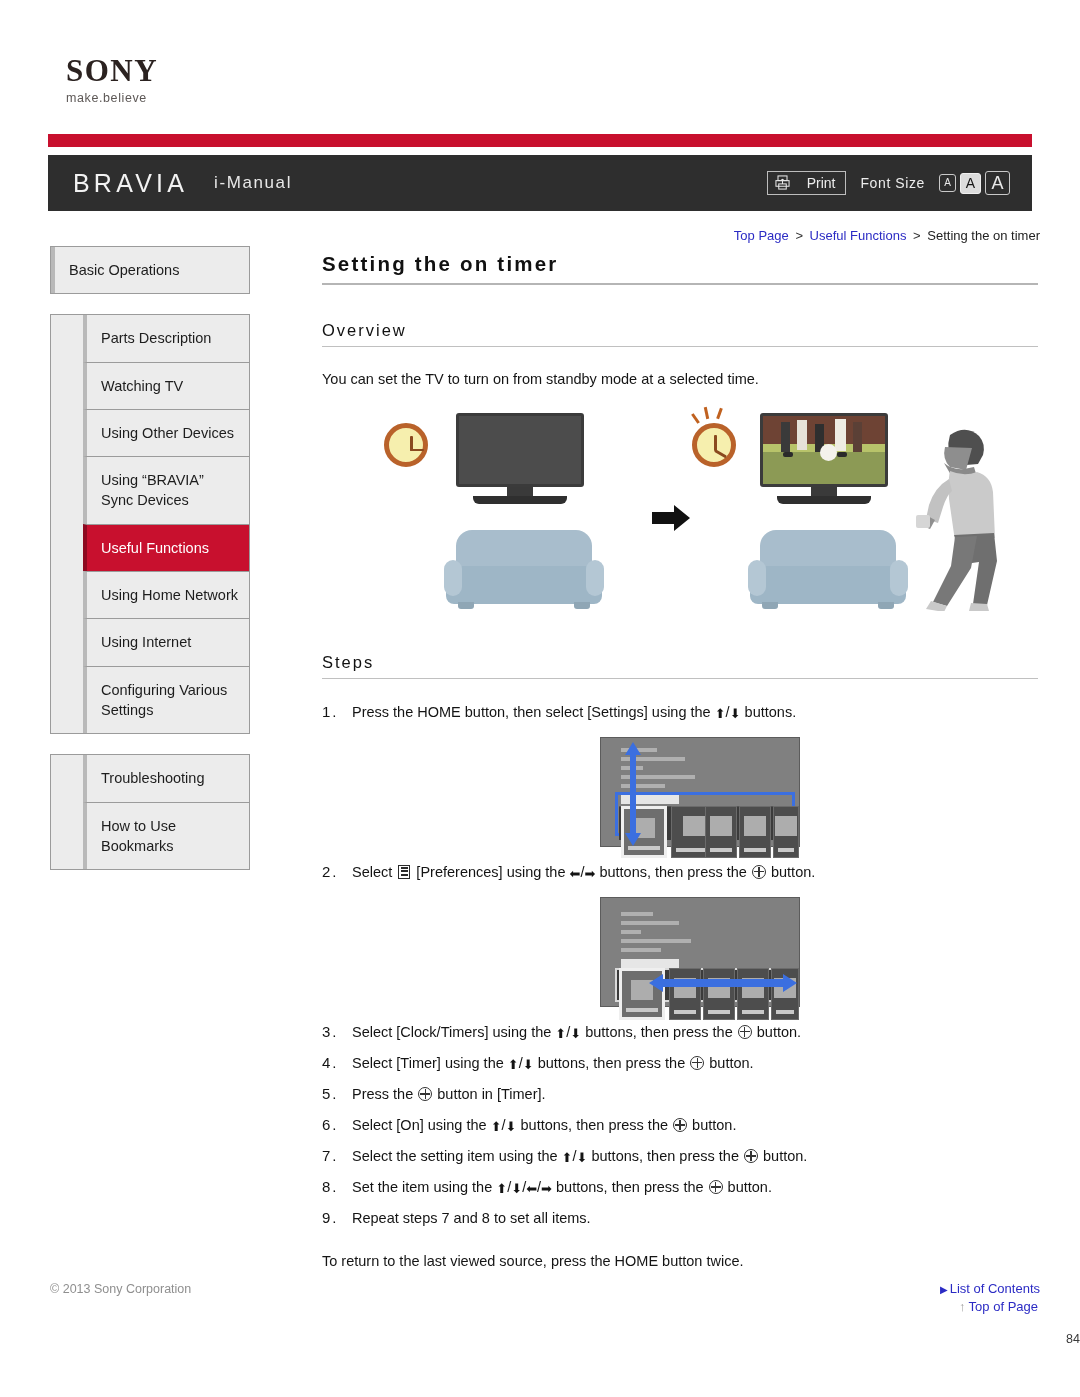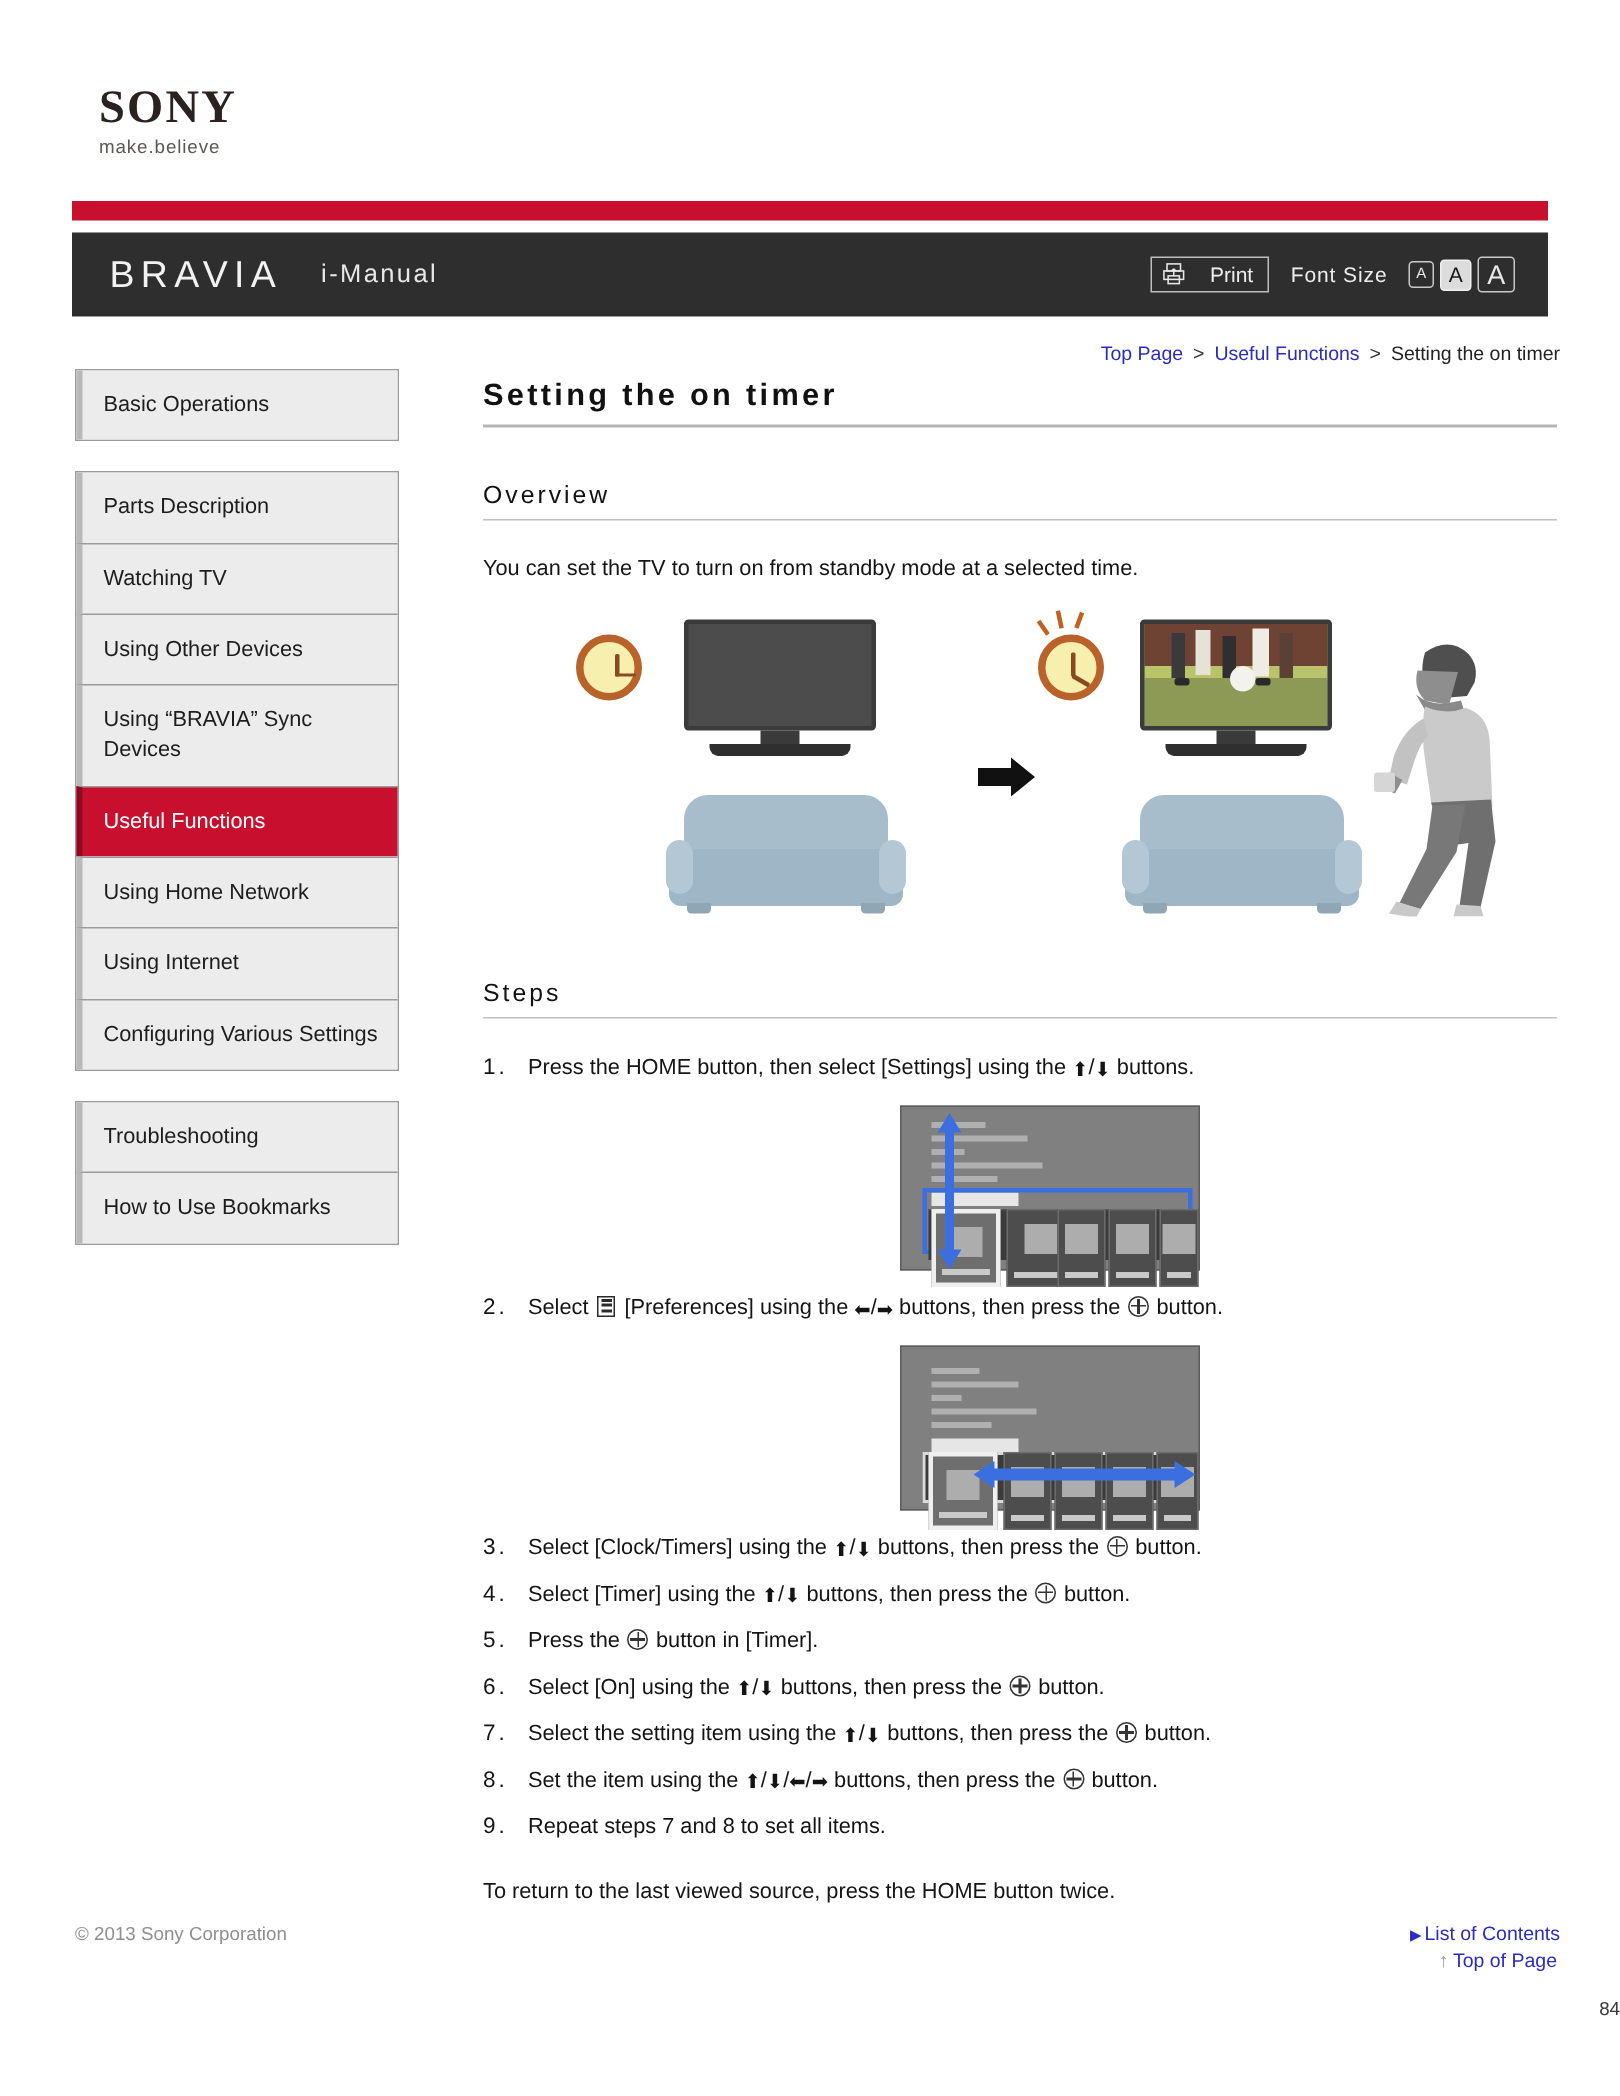--- a/index.html
+++ b/index.html
@@ -89,23 +89,23 @@
   
   .breadcrumb {
     position: absolute; right: 40px; top: 228px;
     font-size: 13px; color: #222;
     white-space: nowrap;
   }
   .breadcrumb a { color: #2b2bc4; text-decoration: none; }
   .breadcrumb .sep { color: #333; margin: 0 3px; }
 
   
-  .sidebar { position: absolute; left: 50px; top: 246px; width: 216px; }
+  .sidebar { position: absolute; left: 50px; top: 246px; width: 200px; }
   .nav-group { border: 1px solid #9b9b9b; background: #ececec; }
-  .nav-group + .nav-group { margin-top: 20px; }
+  .nav-group + .nav-group { margin-top: 20px; padding-left: 32px; }
   .nav-item {
     border-left: 4px solid #b9b9b9;
     padding: 13px 10px 13px 14px;
     font-size: 14.5px;
     color: #1d1d1d;
     line-height: 1.4;
     background: #ececec;
   }
   .nav-item + .nav-item { border-top: 1px solid #9b9b9b; }
   .nav-item.active {

